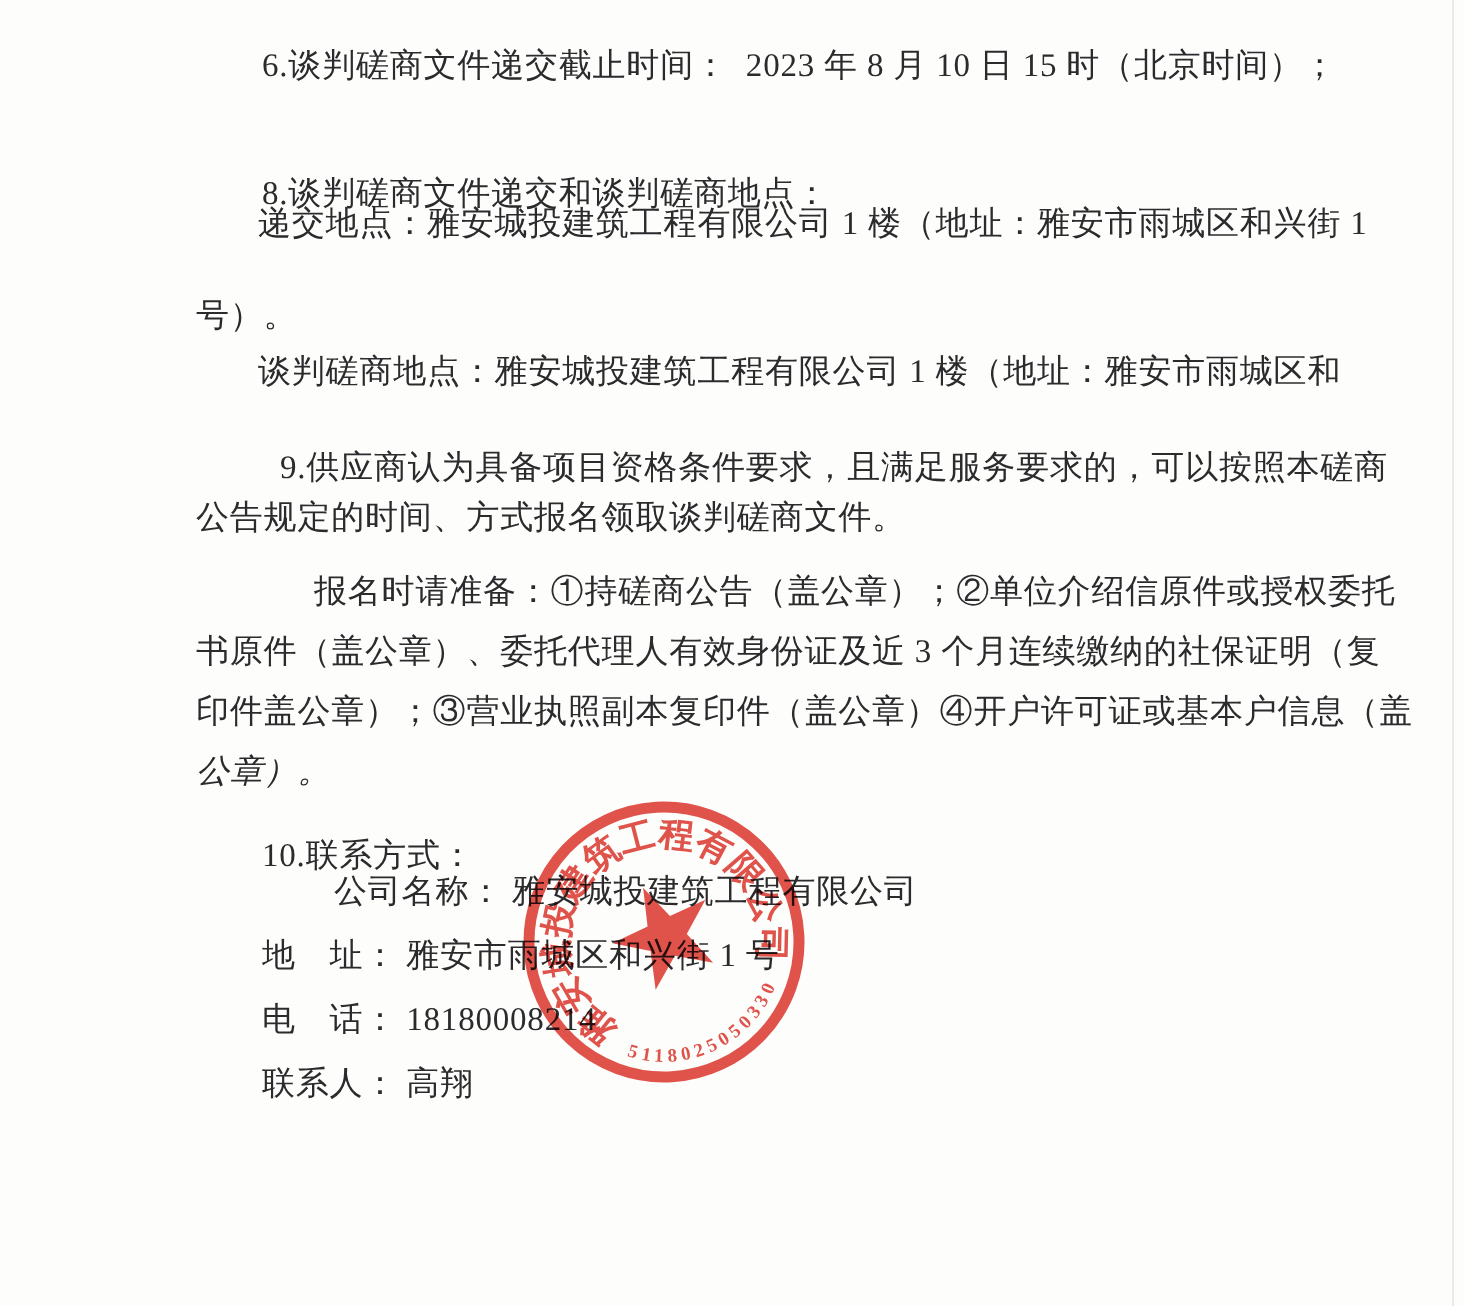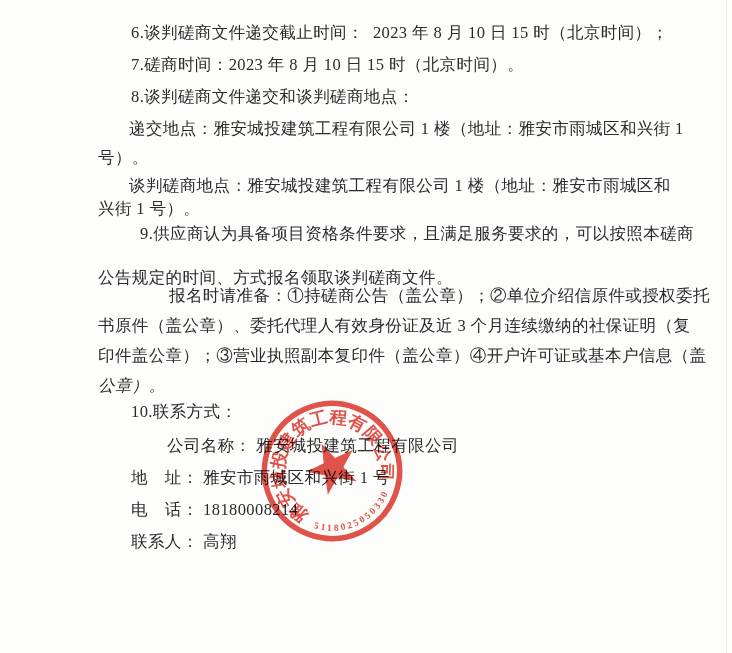--- a/index.html
+++ b/index.html
@@ -49,33 +49,31 @@
     font-family: "Liberation Serif", "DejaVu Serif", serif;
     font-weight: bold;
   }
 </style>
 </head>
 <body>
 
 <div class="page">
 
   <div class="doc-line" style="top:22px;  left:131px;">6.谈判磋商文件递交截止时间：  2023 年 8 月 10 日 15 时（北京时间）；</div>
-  <div class="doc-line" style="top:54px;  left:131px;">7.磋商时间：2023 年 8 月 10 日 15 时（北京时间）。</div>
   <div class="doc-line" style="top:86px;  left:131px;">8.谈判磋商文件递交和谈判磋商地点：</div>
-  <div class="doc-line" style="top:118px; left:129px;text-align:right;">递交地点：雅安城投建筑工程有限公司 1 楼（地址：雅安市雨城区和兴街 1</div>
+  <div class="doc-line" style="top:101px; left:129px;text-align:right;">递交地点：雅安城投建筑工程有限公司 1 楼（地址：雅安市雨城区和兴街 1</div>
   <div class="doc-line" style="top:147px; left:98px;">号）。</div>
   <div class="doc-line" style="top:175px; left:129px;">谈判磋商地点：雅安城投建筑工程有限公司 1 楼（地址：雅安市雨城区和</div>
-  <div class="doc-line" style="top:198px; left:98px;">兴街 1 号）。</div>
   <div class="doc-line" style="top:223px; left:140px;font-family:Liberation Serif, serif;">9.供应商认为具备项目资格条件要求，且满足服务要求的，可以按照本磋商</div>
-  <div class="doc-line" style="top:267px; left:98px;">公告规定的时间、方式报名领取谈判磋商文件。</div>
-  <div class="doc-line" style="top:285px; left:157px;margin-left:12px;">报名时请准备：①持磋商公告（盖公章）；②单位介绍信原件或授权委托</div>
+  <div class="doc-line" style="top:248px; left:98px;">公告规定的时间、方式报名领取谈判磋商文件。</div>
+  <div class="doc-line" style="top:285px; left:157px;">报名时请准备：①持磋商公告（盖公章）；②单位介绍信原件或授权委托</div>
   <div class="doc-line" style="top:315px; left:98px;">书原件（盖公章）、委托代理人有效身份证及近 3 个月连续缴纳的社保证明（复</div>
   <div class="doc-line" style="top:345px; left:98px;">印件盖公章）；③营业执照副本复印件（盖公章）④开户许可证或基本户信息（盖</div>
   <div class="doc-line" style="top:375px; left:98px;font-style:italic;">公章）。</div>
-  <div class="doc-line" style="top:401px; left:131px;">10.联系方式：</div>
+  <div class="doc-line" style="top:417px; left:131px;">10.联系方式：</div>
   <div class="doc-line" style="top:435px; left:131px;margin-left:36px;">公司名称： 雅安城投建筑工程有限公司</div>
   <div class="doc-line" style="top:467px; left:131px;">地　址： 雅安市雨城区和兴街 1 号</div>
   <div class="doc-line" style="top:499px; left:131px;">电　话： 18180008214</div>
   <div class="doc-line" style="top:531px; left:131px;">联系人： 高翔</div>
 
   <svg class="seal" viewBox="-82 -82 164 164" xmlns="http://www.w3.org/2000/svg">
     <defs>
       <path id="arcTop" d="M -37.3,30.2 A 48,48 0 1 1 37.3,30.2" fill="none"></path>
       <path id="arcBottom" d="M -42.4,42.4 A 60,60 0 0 0 42.4,42.4" fill="none"></path>
     </defs>

